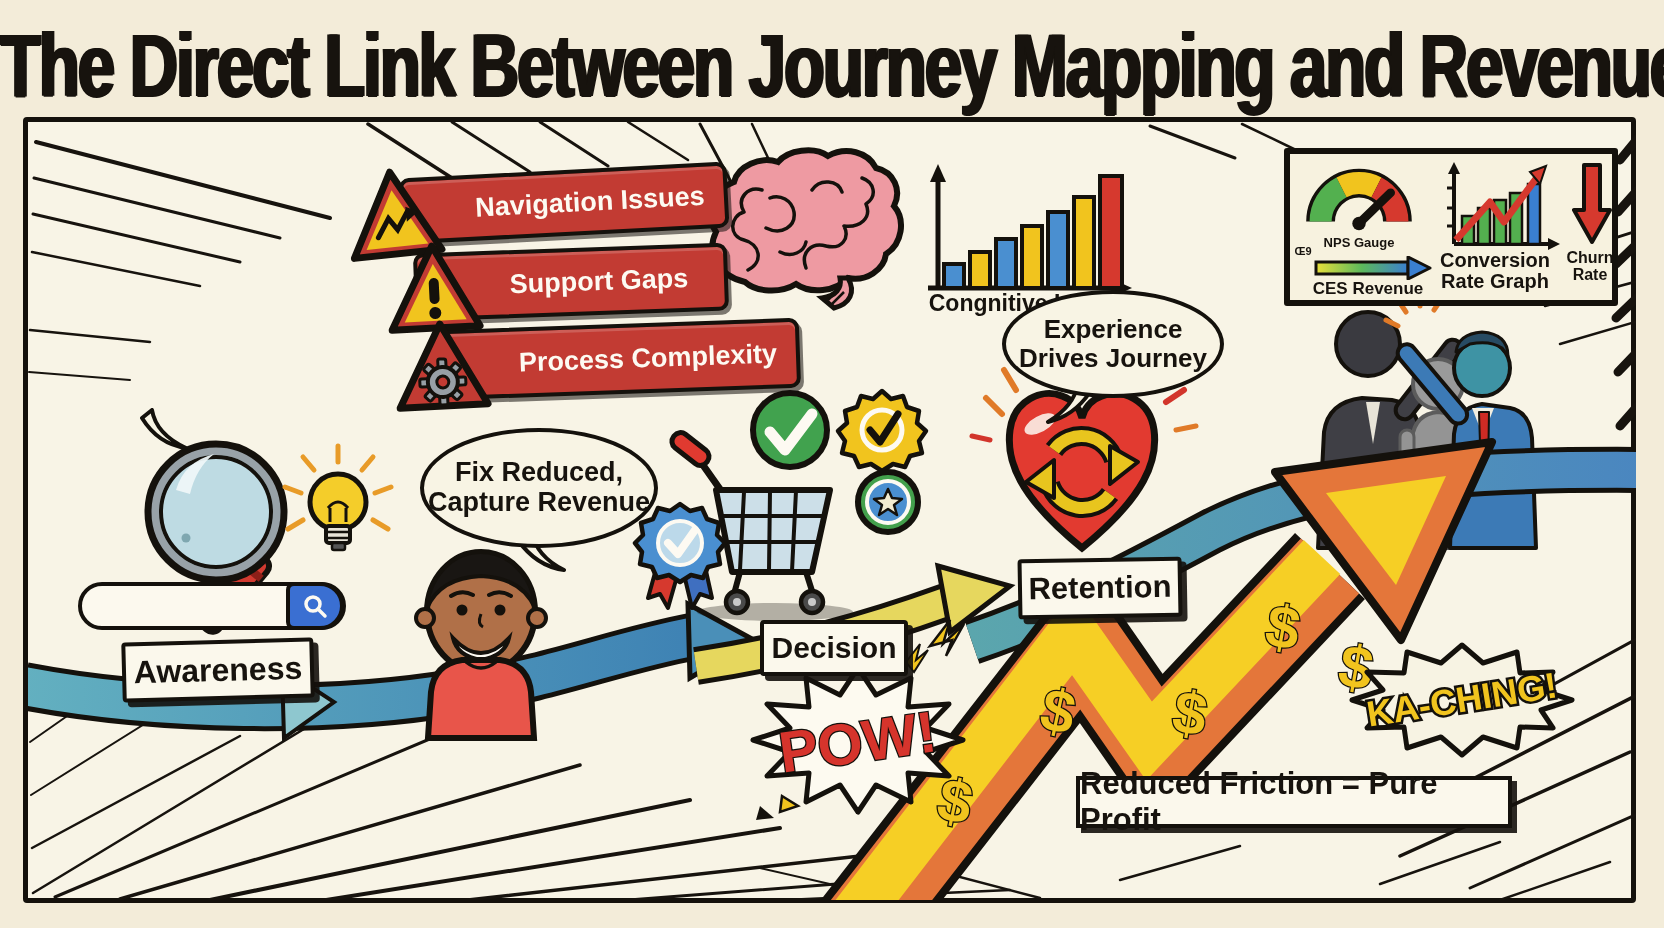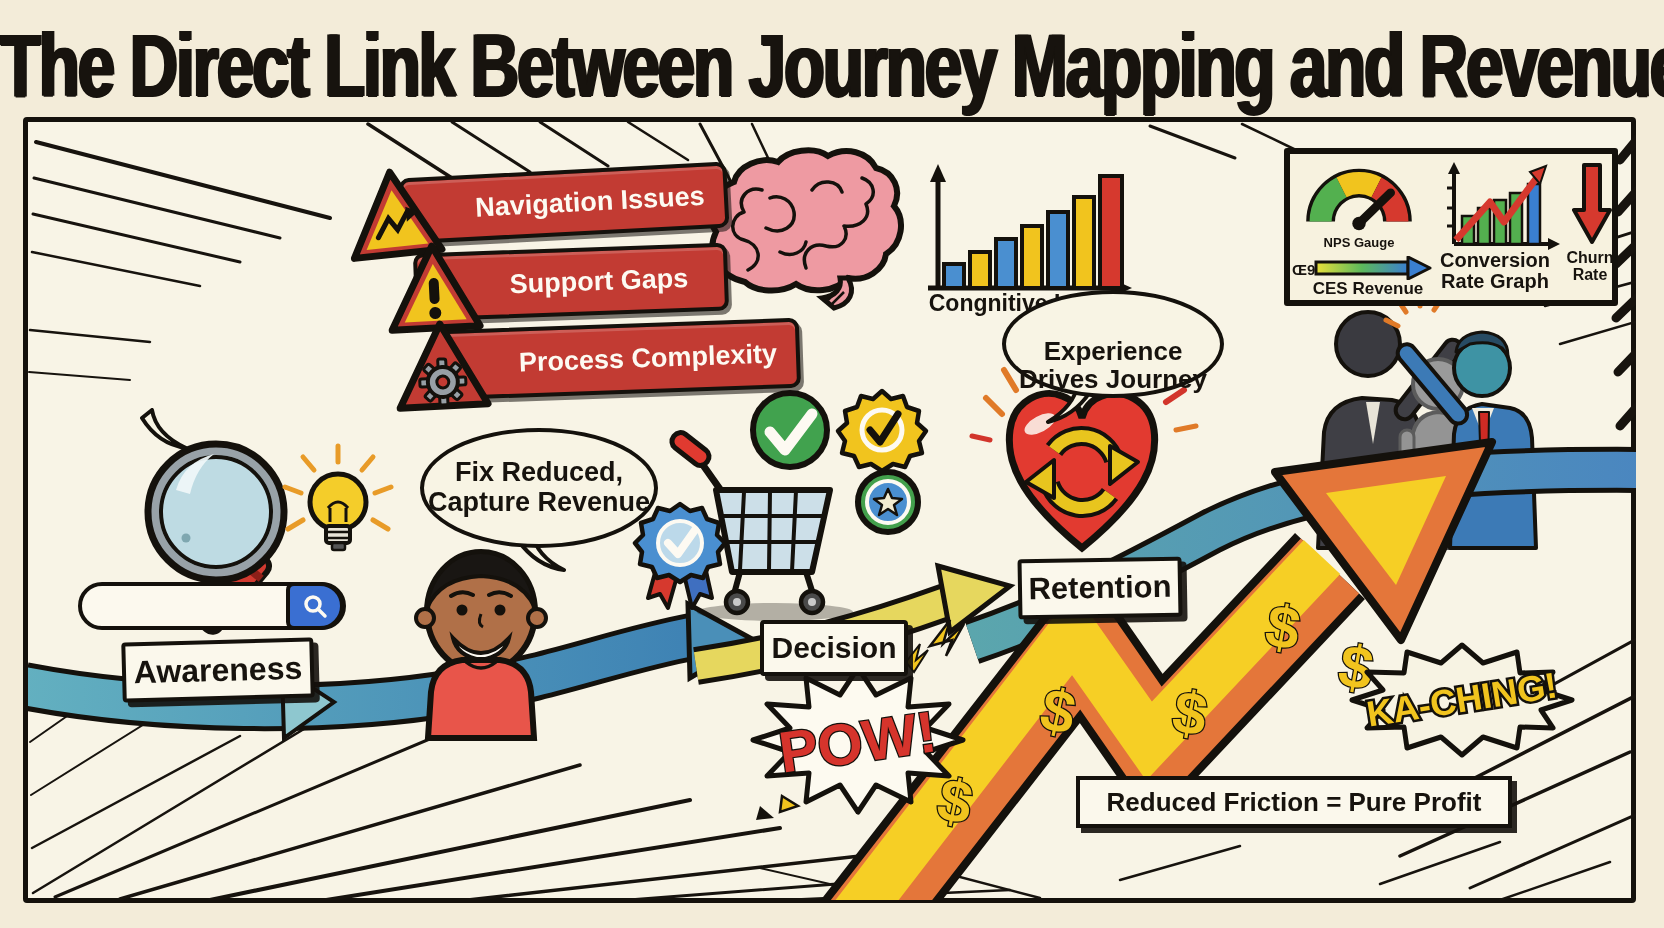--- a/index.html
+++ b/index.html
@@ -35,21 +35,21 @@
   
   .search{position:absolute;left:78px;top:582px;width:268px;height:48px;z-index:10;
           background:#fcf9ee;border:4px solid #14110c;border-radius:26px;box-sizing:border-box;}
   .search .btn{position:absolute;right:-2px;top:-4px;width:58px;height:48px;background:#3a6fd2;
                border:4px solid #14110c;border-radius:8px 24px 24px 8px;box-sizing:border-box;
                display:flex;align-items:center;justify-content:center;}
   .chartlbl{position:absolute;left:912px;top:290px;width:220px;z-index:10;text-align:center;
             font-weight:700;font-size:23px;color:#17130e;}
   .tagline{position:absolute;left:1076px;top:776px;width:436px;height:52px;z-index:13;
            background:#fbf8ec;border:4px solid #14110c;display:flex;align-items:center;justify-content:center;
-           font-weight:700;font-size:26px;box-shadow:5px 5px 0 rgba(20,17,12,.9);box-sizing:border-box;}
+           font-weight:700;font-size:31px;box-shadow:5px 5px 0 rgba(20,17,12,.9);box-sizing:border-box;}
 </style>
 </head>
 <body>
 
 <div class="canvas">
 
   <div class="title">The Direct Link Between Journey Mapping and Revenue</div>
 
   <div class="frame"></div>
 
@@ -383,36 +383,36 @@
     <path d="M22,2 Q26,26 54,40 Q26,36 8,10 Z" fill="#f8f4e4" stroke="#14110c" stroke-width="4" stroke-linejoin="round"></path>
   </svg>
   <div class="bubble" style="left:420px;top:428px;width:230px;height:112px;font-size:27px;">
     <span>Fix Reduced,</span>
     <span>Capture Revenue</span>
   </div>
 
   <svg class="tail" style="left:1040px;top:382px;width:60px;height:50px;" viewBox="0 0 60 50">
     <path d="M38,2 Q34,24 8,40 Q34,34 50,10 Z" fill="#f8f4e4" stroke="#14110c" stroke-width="4" stroke-linejoin="round"></path>
   </svg>
-  <div class="bubble" style="left:1002px;top:290px;width:214px;height:100px;font-size:26px;justify-content:flex-end;">
+  <div class="bubble" style="left:1002px;top:290px;width:214px;height:100px;font-size:26px;">
     <span>Experience</span>
     <span>Drives Journey</span>
   </div>
 
   <div class="panel">
     <svg style="position:absolute;left:14px;top:8px;width:110px;height:72px;" viewBox="0 0 110 75">
       <path d="M15,62 A40,40 0 0 1 95,62" fill="none" stroke="#14110c" stroke-width="30"></path>
       <path d="M15,62 A40,40 0 0 1 36.8,26.4" fill="none" stroke="#53b04f" stroke-width="23"></path>
       <path d="M36.8,26.4 A40,40 0 0 1 73.2,26.4" fill="none" stroke="#f1c41e" stroke-width="23"></path>
       <path d="M73.2,26.4 A40,40 0 0 1 95,62" fill="none" stroke="#d6392e" stroke-width="23"></path>
       <path d="M55,64 L88,32" stroke="#14110c" stroke-width="9" stroke-linecap="round"></path>
       <circle cx="55" cy="64" r="7" fill="#14110c"></circle>
     </svg>
     <div class="lbl" style="left:4px;top:82px;width:130px;font-size:13px;">NPS Gauge</div>
-    <span class="lbl" style="left:2px;top:108px;width:22px;font-size:15px;">Œ9</span>
+    <span class="lbl" style="left:2px;top:92px;width:22px;font-size:11px;">Œ9</span>
     <svg style="position:absolute;left:24px;top:102px;width:118px;height:24px;" viewBox="0 0 118 24">
       <defs>
           <linearGradient id="cesg" x1="0" y1="0" x2="1" y2="0">
         <stop offset="0" stop-color="#e8e03a"></stop>
             <stop offset="0.5" stop-color="#5cb85c"></stop>
             <stop offset="1" stop-color="#3a7fd0"></stop>
       </linearGradient>
         </defs>
       <rect x="2" y="6" width="92" height="12" fill="url(#cesg)" stroke="#14110c" stroke-width="3"></rect>
       <polygon points="94,1 116,12 94,23" fill="#3a7fd0" stroke="#14110c" stroke-width="3" stroke-linejoin="round"></polygon>

